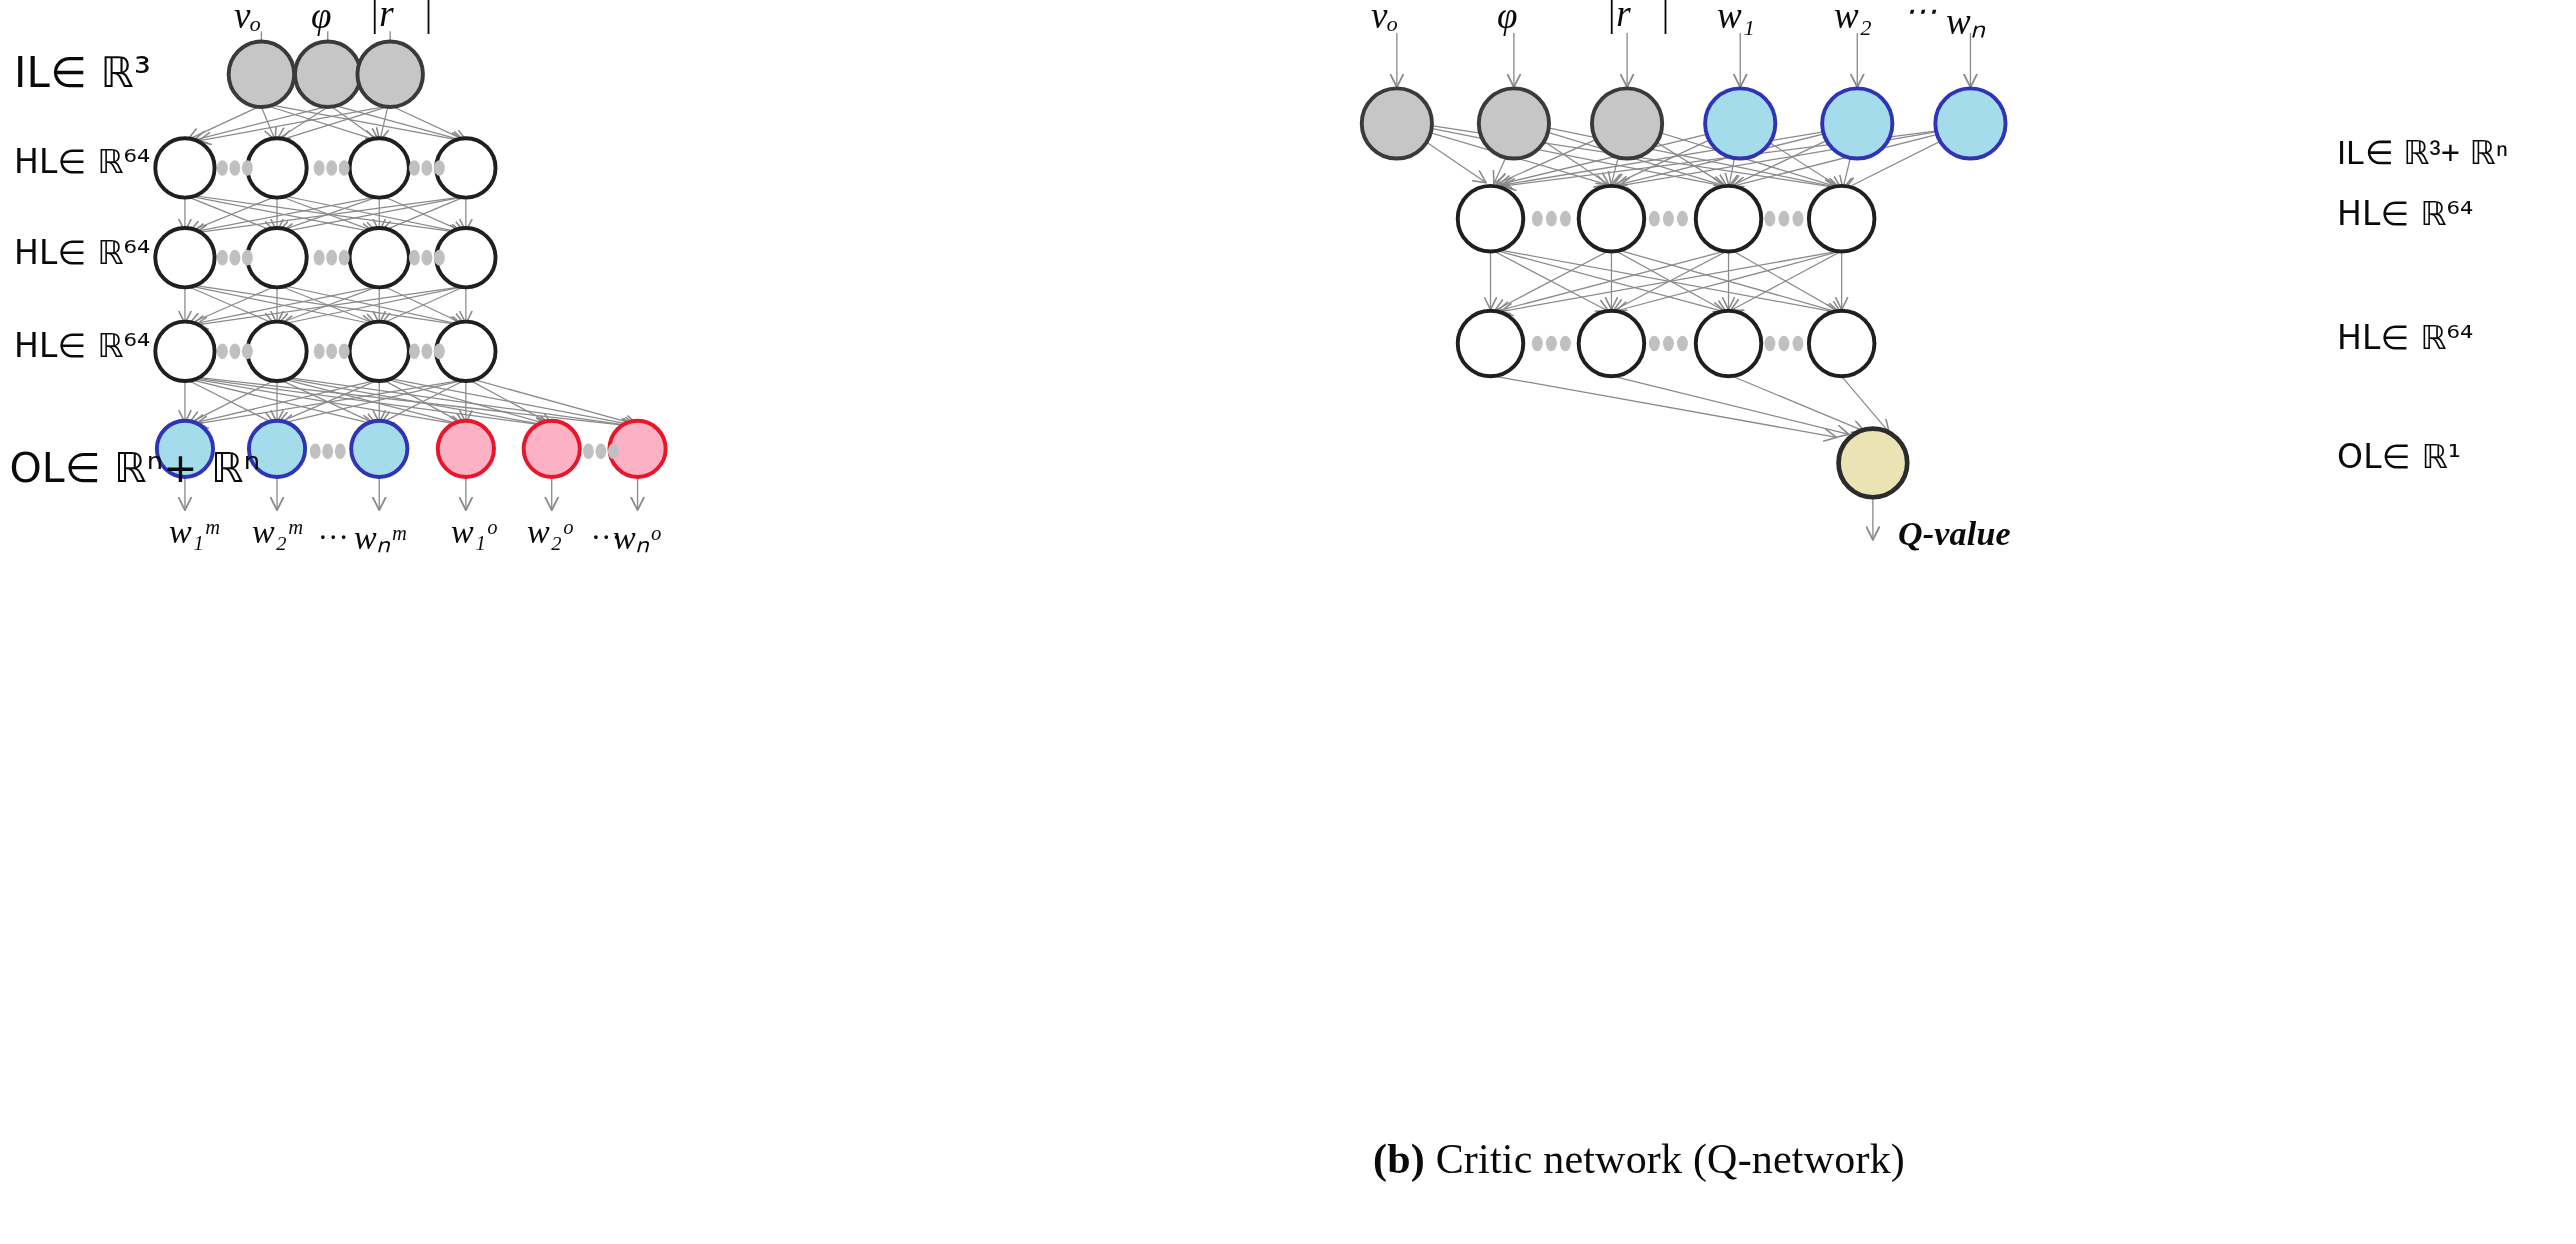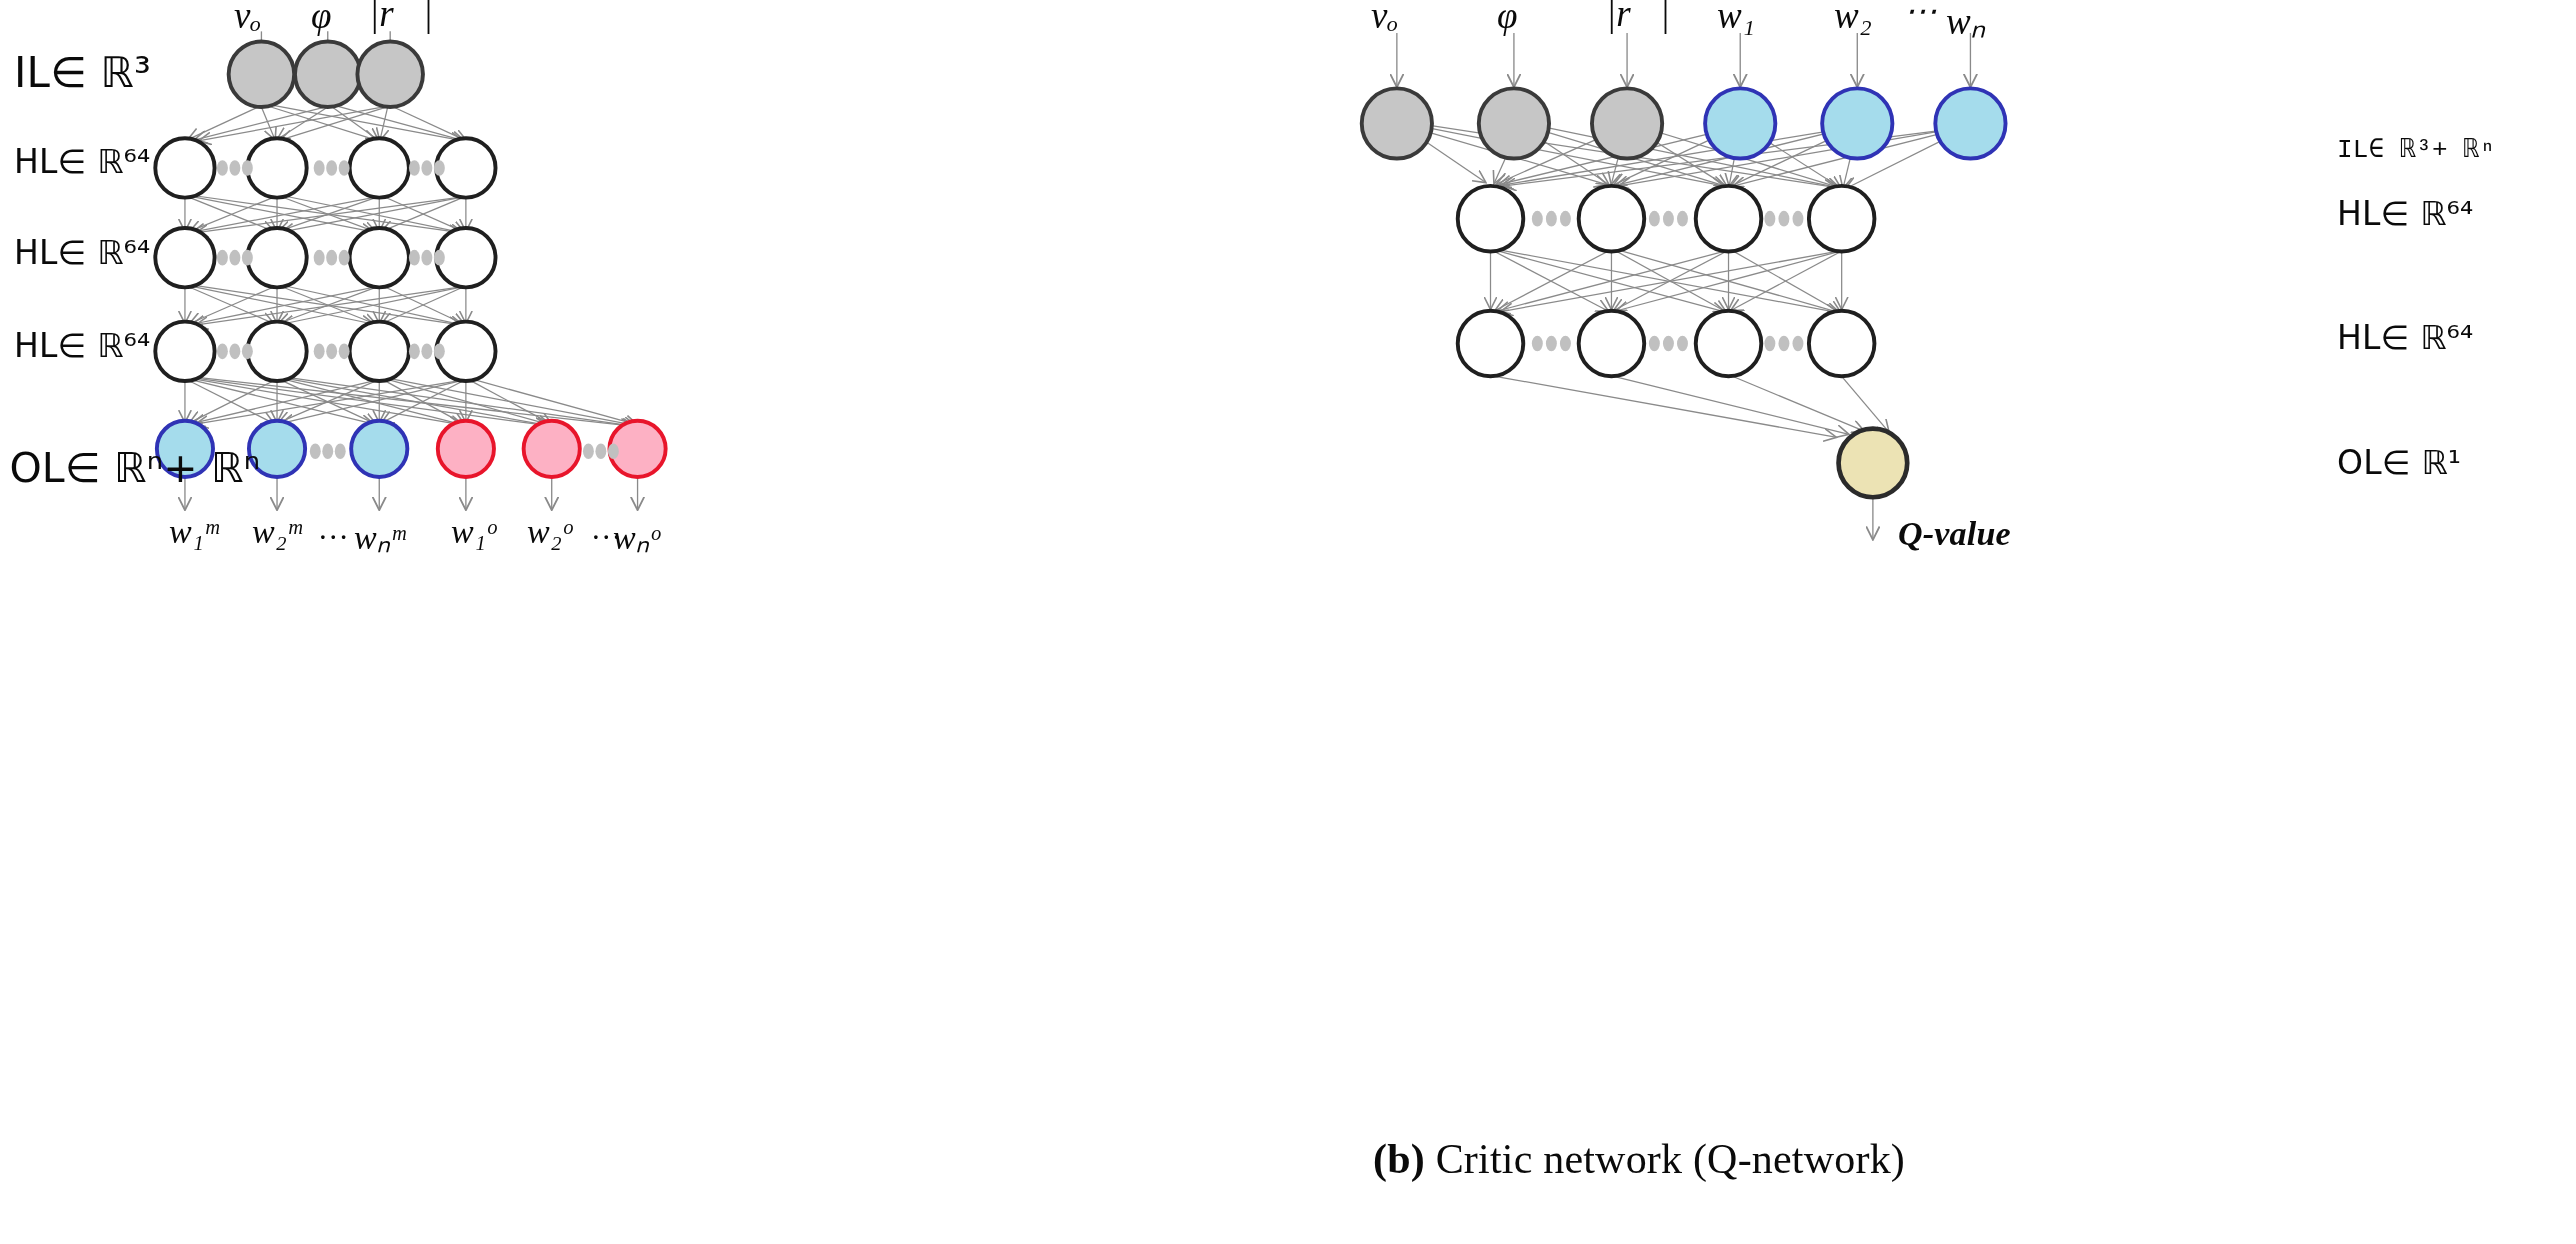--- a/index.html
+++ b/index.html
@@ -366,24 +366,24 @@
   <div class="cap mathlbl" style="left:613px; top:513px; font-size:34px;">wₙᵒ</div>
 
   <div class="cap mathlbl" style="left:1371px; top:-6.2px; font-size:37px;">vₒ</div>
   <div class="cap mathlbl" style="left:1497px; top:-6.2px; font-size:37px;">φ</div>
   <div class="cap mathlbl" style="left:1606px; top:-7.8px; font-size:37px;">|r⃗|</div>
   <div class="cap mathlbl" style="left:1717px; top:-6.2px; font-size:37px;">w₁</div>
   <div class="cap mathlbl" style="left:1834px; top:-6.2px; font-size:37px;">w₂</div>
   <div class="cap mathlbl" style="left:1904px; top:-9.4px; font-size:33px;">⋯</div>
   <div class="cap mathlbl" style="left:1946px; top:-6.2px; font-size:37px;">wₙ</div>
 
-  <div class="cap" style="left:2337px; top:133px; font-size:26px; font-family:Liberation Mono, monospace;">IL∈ ℝ³+ ℝⁿ</div>
+  <div class="cap" style="left:2337px; top:133px; font-size:33px; font-family:Liberation Sans, sans-serif;">IL∈ ℝ³+ ℝⁿ</div>
   <div class="cap" style="left:2337px; top:194px; font-size:33px; font-family:'DejaVu Sans',sans-serif;">HL∈ ℝ⁶⁴</div>
   <div class="cap" style="left:2337px; top:318px; font-size:33px; font-family:'DejaVu Sans',sans-serif;">HL∈ ℝ⁶⁴</div>
-  <div class="cap" style="left:2337px; top:437px; font-size:33px; font-family:'DejaVu Sans',sans-serif;margin-top:6px;">OL∈ ℝ¹</div>
+  <div class="cap" style="left:2337px; top:437px; font-size:33px; font-family:'DejaVu Sans',sans-serif;">OL∈ ℝ¹</div>
 
   <div class="cap mathlbl" style="left:1898px; top:515px; font-size:34px; font-weight:600;">Q-value</div>
 
 
   <div class="cap" style="left:1373px; top:1135px;">
     <b>(b)</b>
     <span>Critic network (Q-network)</span>
   </div>
 
 </div>

